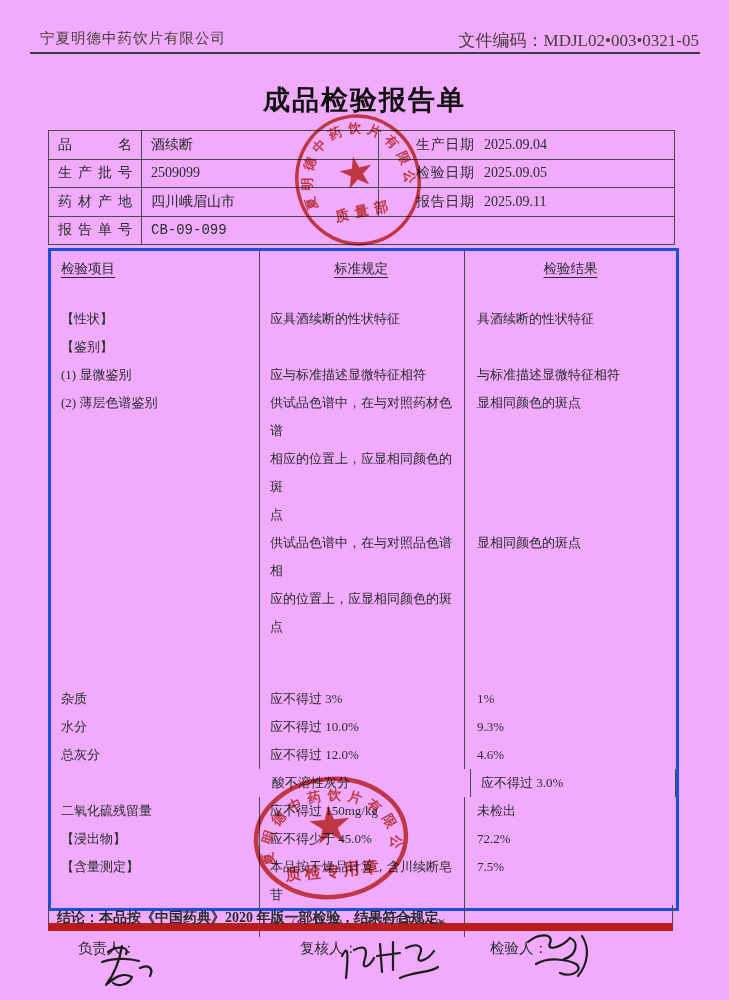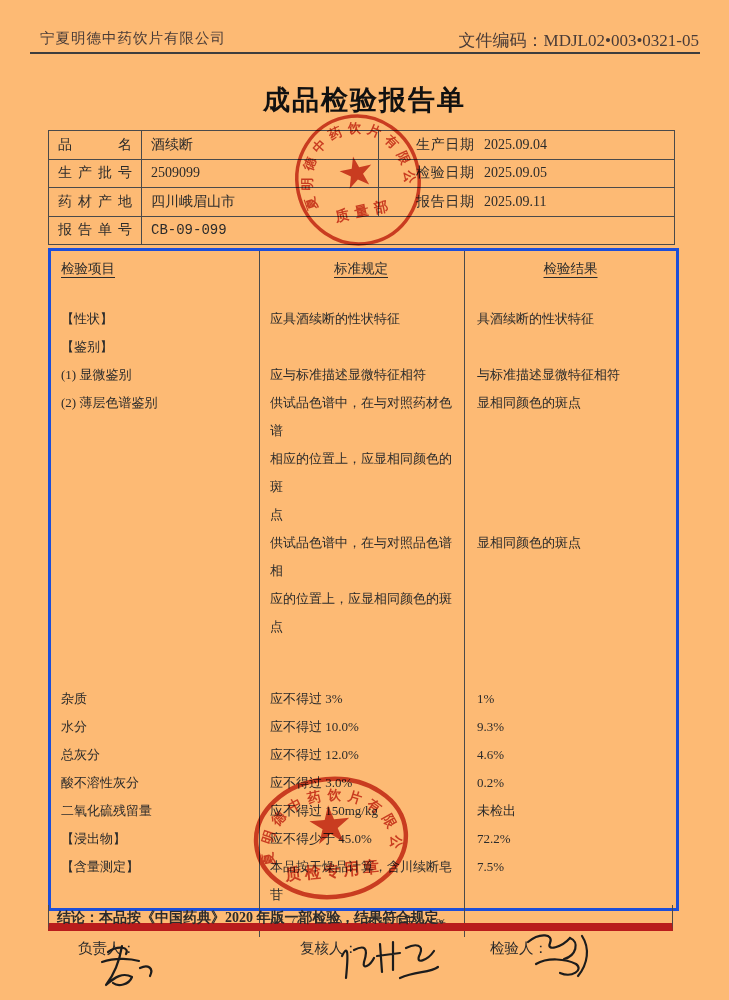--- a/index.html
+++ b/index.html
@@ -1,18 +1,18 @@
 <!DOCTYPE html>
 <html style="--stamp: #c43a2c;"><head>
 <meta charset="utf-8">
 <style>
   html,body { margin:0; padding:0; background:#e8e8e8; }
   .page {
     position:relative; width:729px; height:1000px; margin:0 auto;
-    background:#fdba74; overflow:hidden;
+    background:#f0abfc; overflow:hidden;
     font-family:"Liberation Serif","DejaVu Serif",serif;
     color:#2b2b2b;
   }
   
   .hdr-company { position:absolute; left:40px; top:29px; font-size:14.5px; color:#4a3c38; letter-spacing:1px; }
   .hdr-code    { position:absolute; right:30px; top:29px; font-size:17px; color:#4a3c38; }
   .hdr-rule    { position:absolute; left:30px; right:29px; top:52px; height:2px; background:#3d3d3d; }
   .doc-title   { position:absolute; left:0; right:0; top:82px; text-align:center;
                  font-family:"Liberation Sans","DejaVu Sans",sans-serif;
                  font-size:27px; font-weight:700; letter-spacing:2px; color:#111; }
@@ -170,21 +170,20 @@
         <div class="scell c-res">9.3%</div>
       </div>
       <div class="srow">
         <div class="scell c-item">总灰分</div>
         <div class="scell c-std">应不得过 12.0%</div>
         <div class="scell c-res">4.6%</div>
       </div>
       <div class="srow">
         <div class="scell c-item">酸不溶性灰分</div>
         <div class="scell c-std">应不得过 3.0%</div>
-        <div class="scell c-res">0.2%</div>
       </div>
       <div class="srow">
         <div class="scell c-item">二氧化硫残留量</div>
         <div class="scell c-std">应不得过 150mg/kg</div>
         <div class="scell c-res">未检出</div>
       </div>
       <div class="srow">
         <div class="scell c-item">【浸出物】</div>
         <div class="scell c-std">应不得少于 45.0%</div>
         <div class="scell c-res">72.2%</div>

